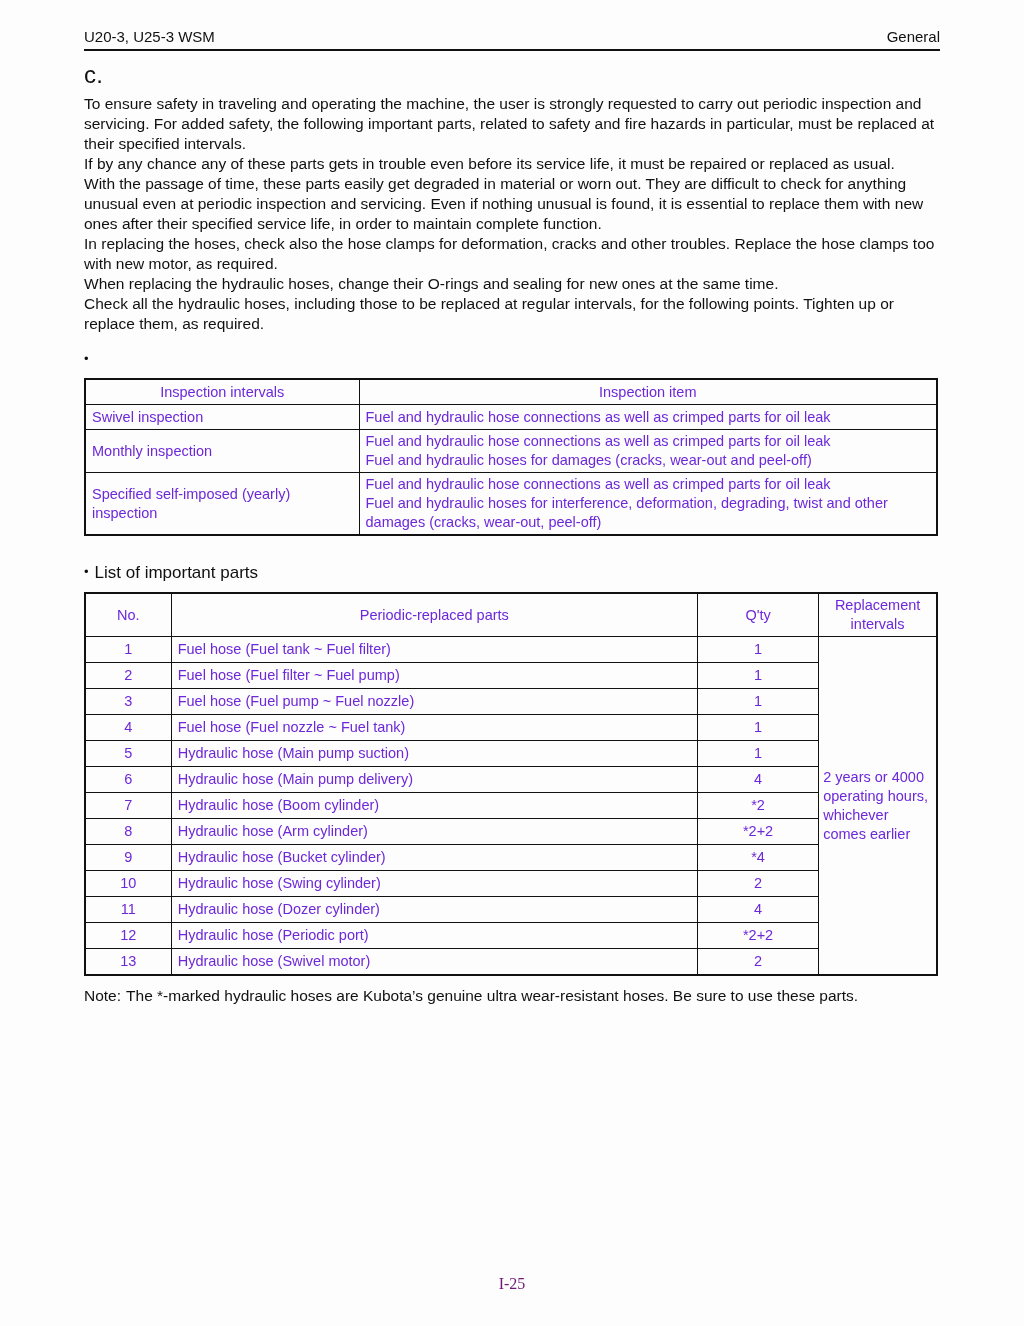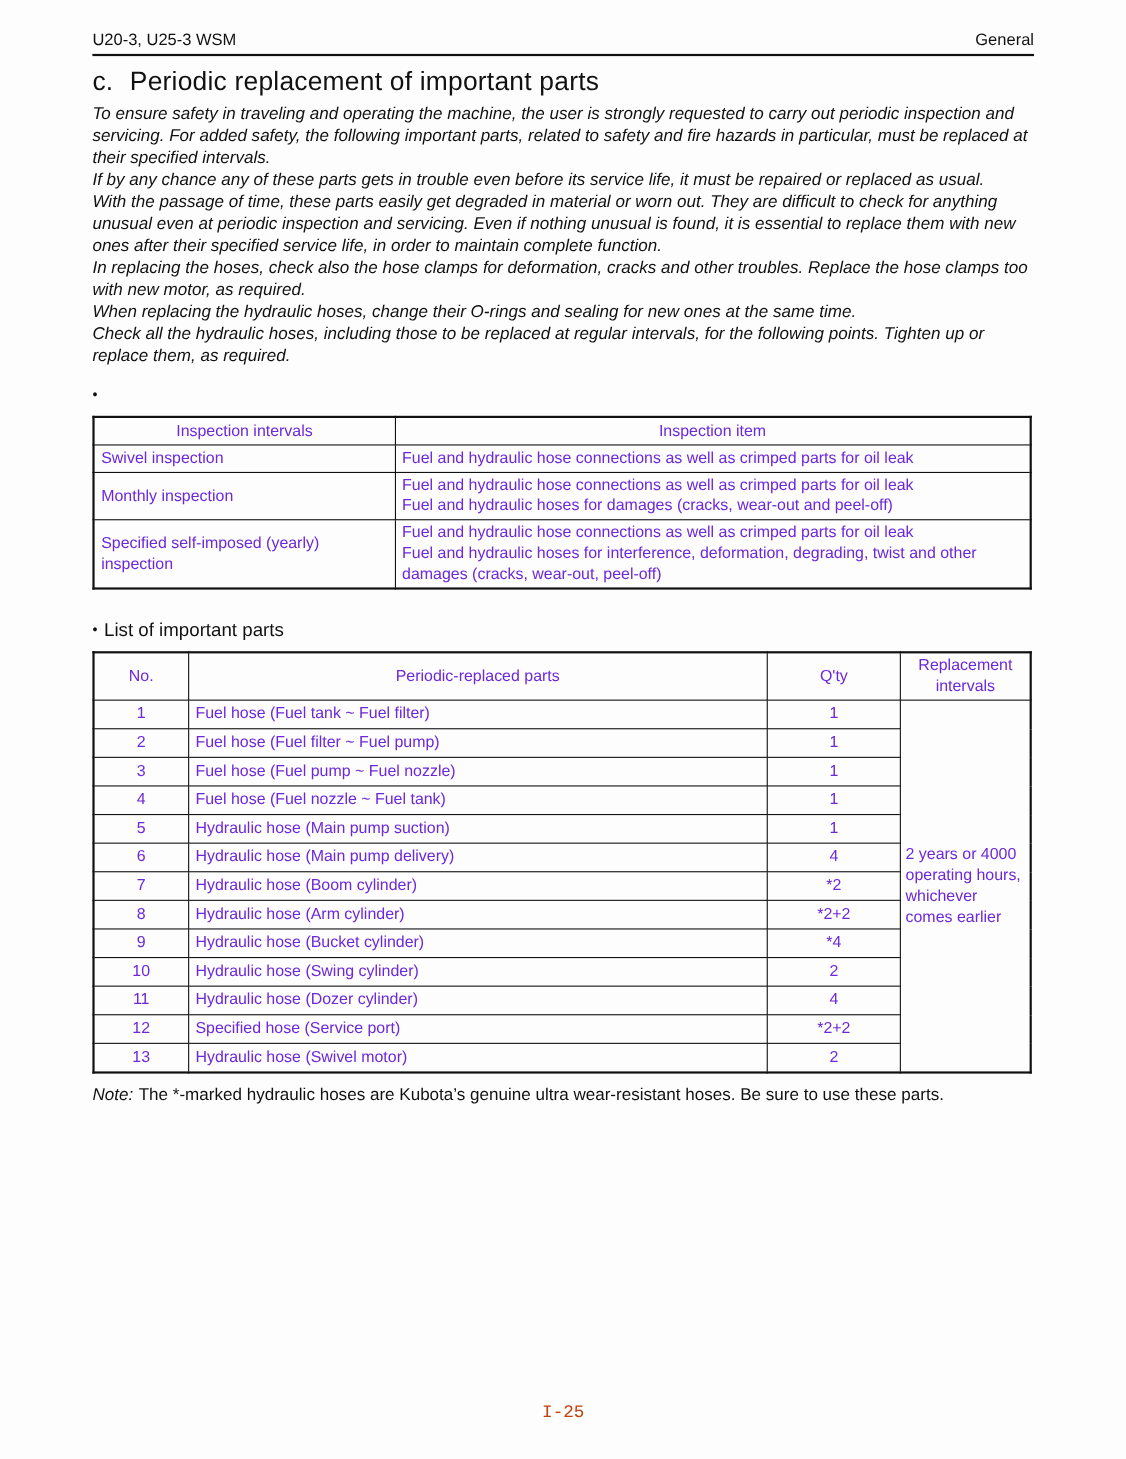--- a/index.html
+++ b/index.html
@@ -34,21 +34,21 @@
     letter-spacing: 0.2px;
     display: flex;
   }
   .section-heading .prefix { width: 34px; }
   
   .body-text {
     margin-top: 5px;
     font-size: 15.5px;
     line-height: 20px;
   }
-  .body-text p { margin: 0; font-style: italic; }
+  .body-text p { margin: 0; }
   
   .bullet-line {
     font-size: 17px;
     display: flex;
     align-items: baseline;
   }
   .bullet-line .glyph { font-size: 13px; margin-right: 6px; position: relative; top: -2px; }
   .bullet-check { margin-top: 19px; }
   .bullet-list  { margin-top: 27px; }
   
@@ -85,47 +85,46 @@
     line-height: 19px;
     padding: 2px 4px;
   }
   
   .note {
     margin-top: 10px;
     font-size: 15.5px;
     line-height: 20px;
     display: flex;
   }
-  .note .note-label { white-space: nowrap; margin-right: 5px; font-style: italic; }
+  .note .note-label { white-space: nowrap; margin-right: 5px; }
   .note .note-body { width: 775px; }
   
   .page-number {
     position: absolute;
     left: 0;
     right: 0;
     bottom: 33px;
     text-align: center;
-    font-family: Liberation Mono, monospace;
+    font-family: Liberation Serif, serif;
     font-size: 16px;
-    color: #c2410c;
+    color: #701a75;
   }
 </style>
 </head>
 <body>
 
 <div class="page">
 
   <div class="running-header">
     <span>U20-3, U25-3 WSM</span>
     <span>General</span>
   </div>
 
   <div class="section-heading">
     <span class="prefix">c.</span>
-    <span>Periodic replacement of important parts</span>
   </div>
 
   <div class="body-text">
     <p>To ensure safety in traveling and operating the machine, the user is strongly requested to carry out periodic inspection and servicing. For added safety, the following important parts, related to safety and fire hazards in particular, must be replaced at their specified intervals.</p>
     <p>If by any chance any of these parts gets in trouble even before its service life, it must be repaired or replaced as usual.</p>
     <p>With the passage of time, these parts easily get degraded in material or worn out. They are difficult to check for anything unusual even at periodic inspection and servicing. Even if nothing unusual is found, it is essential to replace them with new ones after their specified service life, in order to maintain complete function.</p>
     <p>In replacing the hoses, check also the hose clamps for deformation, cracks and other troubles. Replace the hose clamps too with new motor, as required.</p>
     <p>When replacing the hydraulic hoses, change their O-rings and sealing for new ones at the same time.</p>
     <p>Check all the hydraulic hoses, including those to be replaced at regular intervals, for the following points. Tighten up or replace them, as required.</p>
   </div>
@@ -241,21 +240,21 @@
         <td class="c-part">Hydraulic hose (Swing cylinder)</td>
         <td class="c-qty">2</td>
       </tr>
       <tr>
         <td class="c-no">11</td>
         <td class="c-part">Hydraulic hose (Dozer cylinder)</td>
         <td class="c-qty">4</td>
       </tr>
       <tr>
         <td class="c-no">12</td>
-        <td class="c-part">Specified hose (Service port)</td>
+        <td class="c-part">Hydraulic hose (Periodic port)</td>
         <td class="c-qty">*2+2</td>
       </tr>
       <tr>
         <td class="c-no">13</td>
         <td class="c-part">Hydraulic hose (Swivel motor)</td>
         <td class="c-qty">2</td>
       </tr>
     </tbody>
   </table>
 

